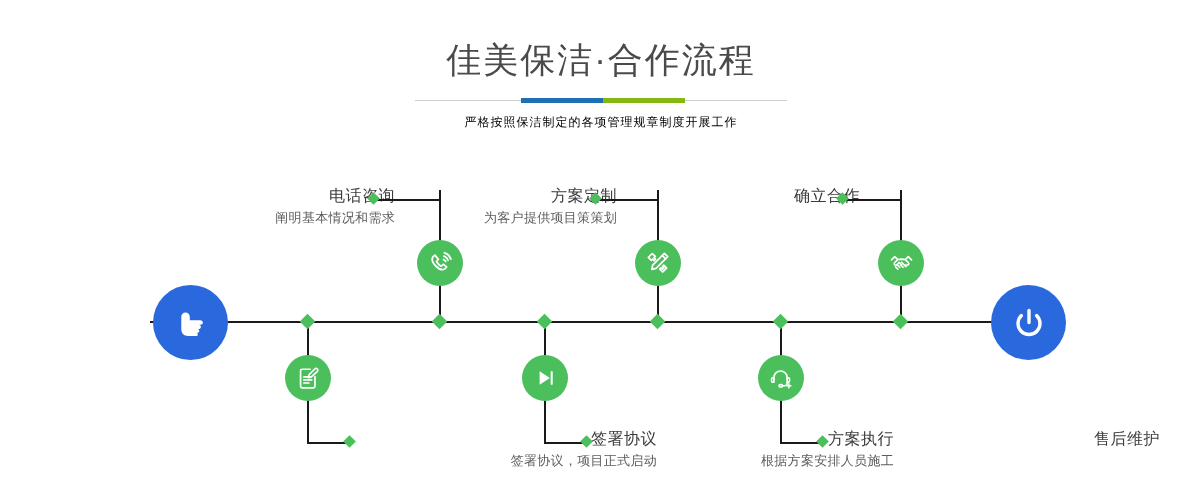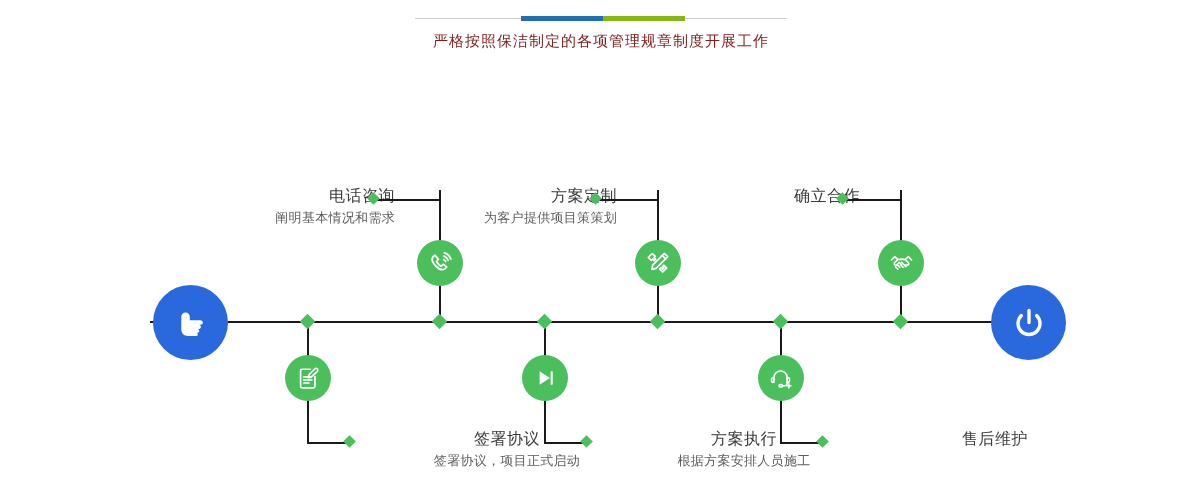--- a/index.html
+++ b/index.html
@@ -61,22 +61,22 @@
     position: absolute;
     left: 188px;
     top: 0;
     width: 82px;
     height: 5px;
     background: #86b813;
   }
   .page-subtitle {
     margin: 0;
     padding-top: 11px;
-    font-size: 15px;
-    color: #7f1d1d;
+    font-size: 12px;
+    color: #000000;
     letter-spacing: 1px;
   }
 
   
   .timeline {
     position: absolute;
     left: 0;
     top: 0;
     width: 1202px;
     height: 502px;
@@ -145,41 +145,42 @@
     background: #1a1a1a;
     z-index: 1;
   }
 
   
   .label-block {
     position: absolute;
     white-space: nowrap;
   }
   .label-block.above { text-align: right; }
-  .label-block.below { text-align: center; }
+  .label-block.below { text-align: right; }
   .label-title {
     font-size: 16px;
     color: #3c3c3c;
     line-height: 20px;
     letter-spacing: 0.5px;
   }
   .label-desc {
     font-size: 13px;
     color: #5c5c5c;
     line-height: 20px;
     padding-top: 2px;
     letter-spacing: 0.3px;
   }
 </style>
 </head>
 <body>
 
 <div id="page">
 
   <div class="header">
+    <h1 class="page-title">佳美保洁·合作流程</h1>
     <div class="divider">
       <div class="rule"></div>
       <div class="seg-blue"></div>
       <div class="seg-green"></div>
     </div>
     <p class="page-subtitle">严格按照保洁制定的各项管理规章制度开展工作</p>
   </div>
 
   <div class="timeline">
 

